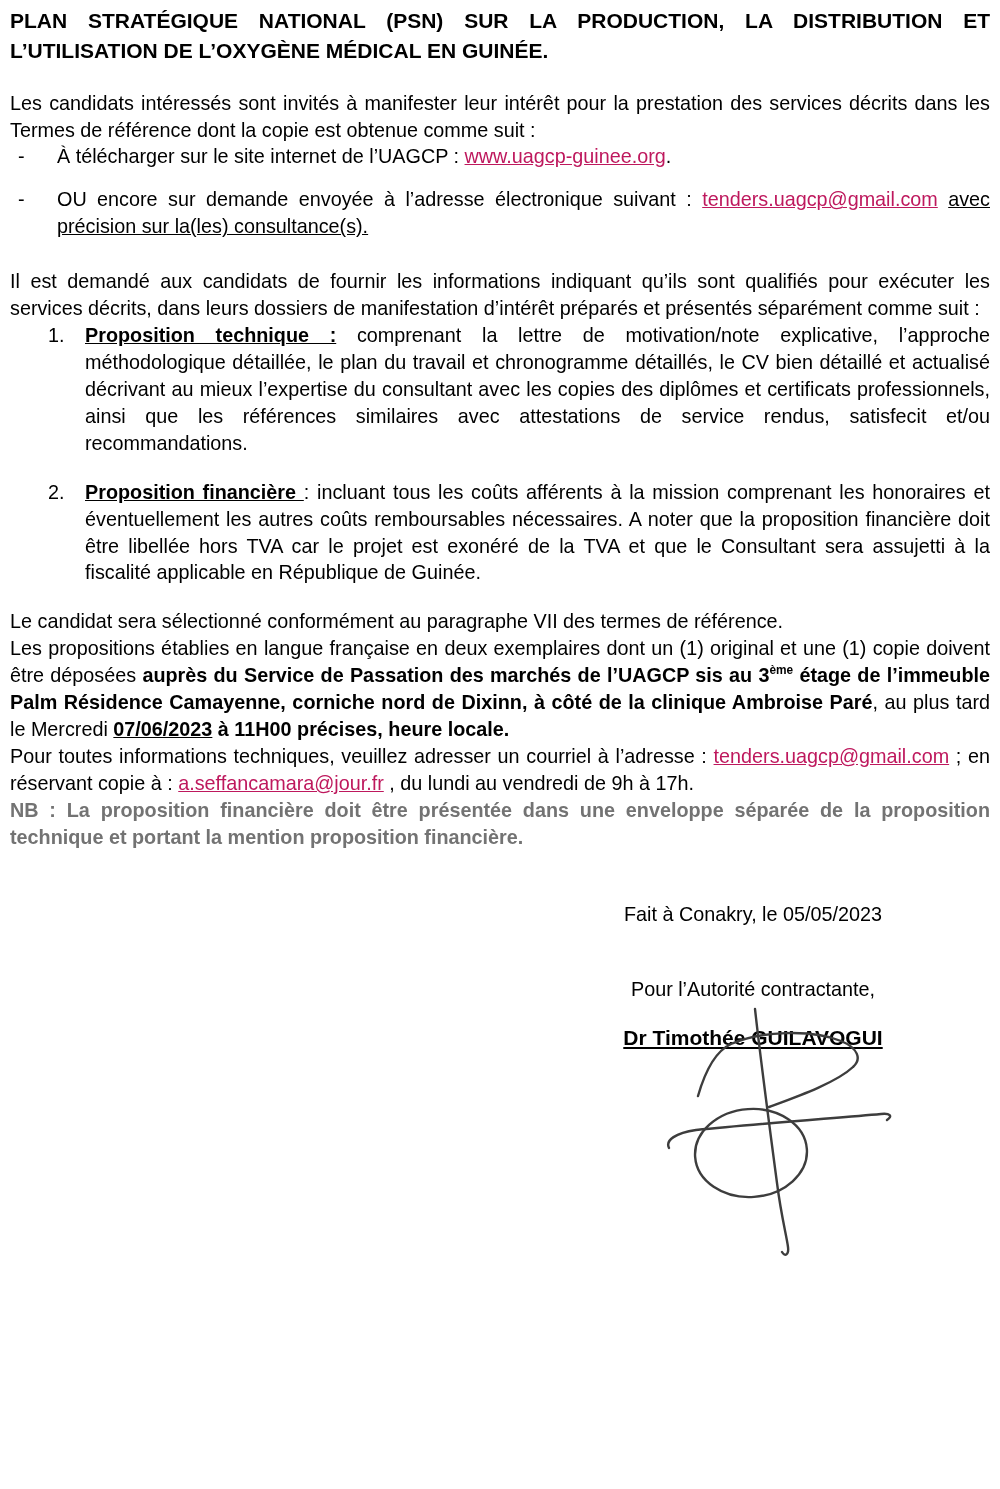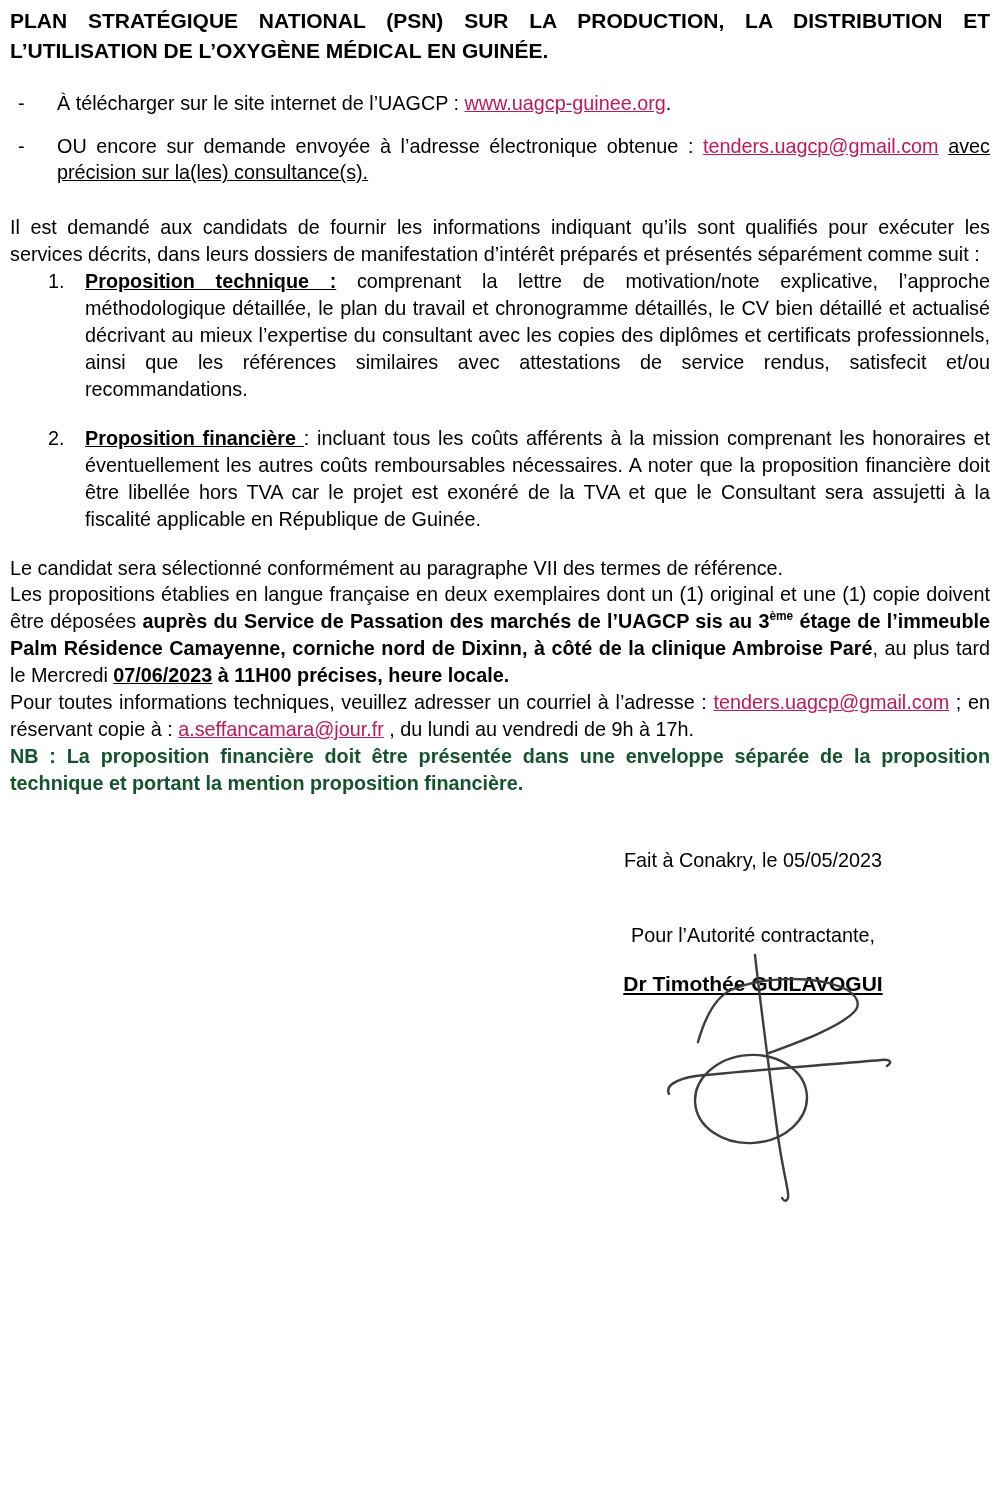--- a/index.html
+++ b/index.html
@@ -50,21 +50,21 @@
   }
   .num-item .marker {
     position: absolute;
     left: 38px;
     top: 0;
   }
   .b { font-weight: bold; }
   .u { text-decoration: underline; }
   .bu { font-weight: bold; text-decoration: underline; }
   a.link { color: #be185d; text-decoration: underline; cursor: pointer; }
-  .nb-red { color: #14532d; font-weight: bold; }
+  .nb-red { color: #737373; font-weight: bold; }
   sup { font-size: 0.6em; line-height: 0; }
 
   .sign-block {
     margin: 50px 62px 0 auto;
     width: 350px;
     text-align: center;
     position: relative;
   }
   .sign-date { margin: 0 0 48px 0; }
   .sign-authority { margin: 0 0 21px 0; }
@@ -89,29 +89,30 @@
   }
 </style>
 </head>
 <body>
 
 <div class="page">
 
   <div class="doc-title">PLAN STRATÉGIQUE NATIONAL (PSN) SUR LA PRODUCTION, LA DISTRIBUTION ET L’UTILISATION DE L’OXYGÈNE MÉDICAL EN GUINÉE.</div>
 
 
+  <p class="para mb14">Les candidats intéressés sont invités à manifester leur intérêt pour la prestation des services décrits dans les Termes de référence dont la copie est obtenue comme suit :</p>
 
   <div class="dash-list">
     <div class="dash-item mb16">
       <span class="marker">-</span>
       <span>À télécharger sur le site internet de l’UAGCP : </span><a class="link">www.uagcp-guinee.org</a><span>.</span>
     </div>
     <div class="dash-item mb28">
       <span class="marker">-</span>
-      <span>OU encore sur demande envoyée à l’adresse électronique obtenue : </span><a class="link">tenders.uagcp@gmail.com</a><span> </span> <span class="u">avec précision sur la(les) consultance(s).</span>
+      <span>OU encore sur demande envoyée à l’adresse électronique suivant : </span><a class="link">tenders.uagcp@gmail.com</a><span> </span> <span class="u">avec précision sur la(les) consultance(s).</span>
     </div>
   </div>
 
   <p class="para mb20">Il est demandé aux candidats de fournir les informations indiquant qu’ils sont qualifiés pour exécuter les services décrits, dans leurs dossiers de manifestation d’intérêt préparés et présentés séparément comme suit :</p>
 
   <div class="num-list">
     <div class="num-item mb22">
       <span class="marker">1.</span>
       <span class="bu">Proposition technique :</span><span> comprenant la lettre de motivation/note explicative, l’approche méthodologique détaillée, le plan du travail et chronogramme détaillés, le CV bien détaillé et actualisé décrivant au mieux l’expertise du consultant avec les copies des diplômes et certificats professionnels, ainsi que les références similaires avec attestations de service rendus, satisfecit et/ou recommandations.</span>
     </div>

